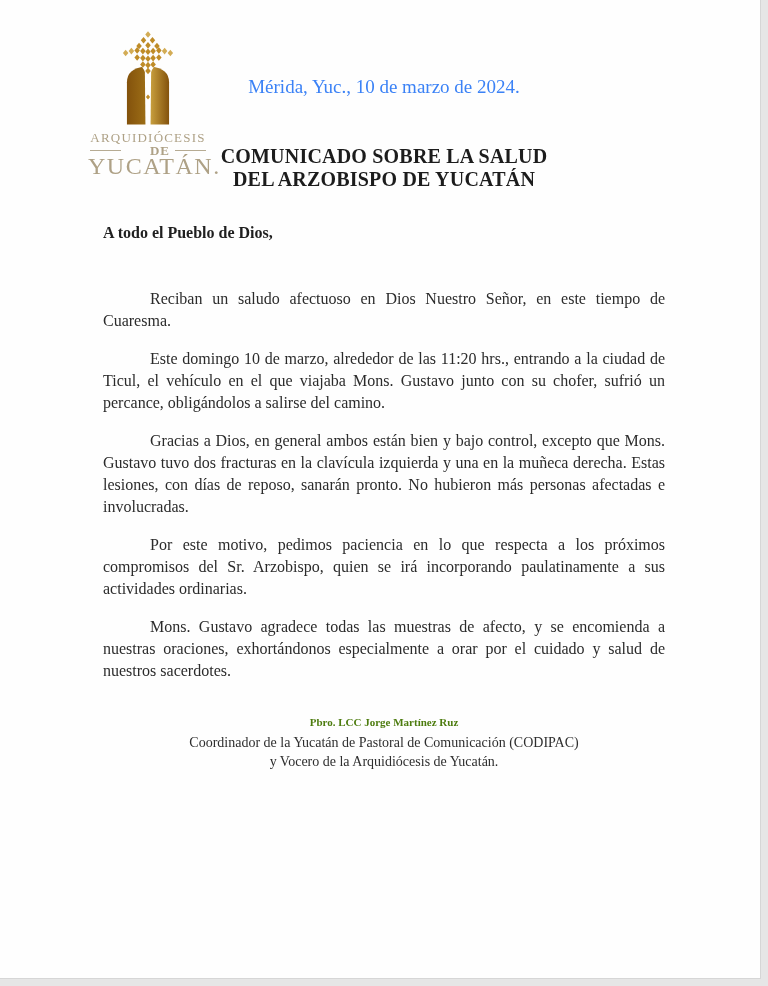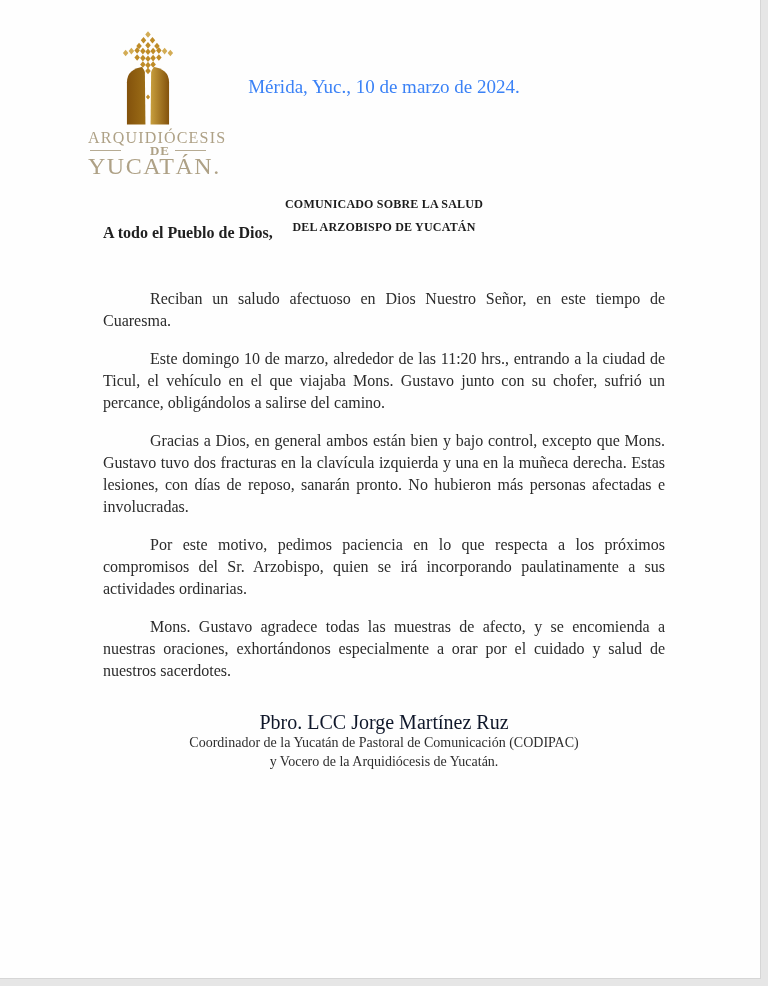--- a/index.html
+++ b/index.html
@@ -19,21 +19,21 @@
   }
 
   
   .logo {
     position: absolute; left: 88px; top: 30px; width: 120px;
     text-align: center; color: #aea186;
   }
   .logo svg { display: block; margin: 0 auto; }
   .logo-org {
     margin-top: 2px;
-    font-size: 16px; letter-spacing: 1.2px; line-height: 14px;
+    font-size: 13px; letter-spacing: 1.2px; line-height: 14px;
     white-space: nowrap;
   }
   .logo-de-row {
     display: flex; align-items: center; justify-content: center;
     margin: 1px 2px 0 2px;
   }
   .logo-de-row .rule { flex: 1; height: 1px; background: #b6ab93; }
   .logo-de {
     font-size: 13px; letter-spacing: 1px; line-height: 9px;
     padding: 0 5px; font-weight: bold; margin-left: 24px;
@@ -43,41 +43,41 @@
     white-space: nowrap;
   }
 
   
   .date-line {
     position: absolute; top: 76px; left: 103px; width: 562px;
     text-align: center; font-size: 19px; color: #3b82f6;
   }
   .doc-title {
     position: absolute; top: 145px; left: 103px; width: 562px;
-    text-align: center; font-weight: bold; font-size: 12px;
-    line-height: 23px; color: #1c1c1c; letter-spacing: .2px; margin-top: 48px;
+    text-align: center; font-weight: bold; font-size: 20px;
+    line-height: 23px; color: #1c1c1c; letter-spacing: .2px;
   }
 
   
   .letter {
     position: absolute; top: 222px; left: 103px; width: 562px;
     font-size: 16px; line-height: 22px; color: #2b2b2b;
   }
   .salutation { font-weight: bold; color: #1f1f1f; }
   .letter p {
     margin: 0 0 16px 0;
     text-indent: 47px;
     text-align: justify;
   }
   .letter p.first { margin-top: 44px; }
   .letter p.last { margin-bottom: 0; }
 
   
   .signature { margin-top: 30px; text-align: center; }
-  .sig-name { font-weight: normal; font-size: 20px; line-height: 21px; color: #0f172a; }
+  .sig-name { font-weight: bold; font-size: 11px; line-height: 21px; color: #4d7c0f; }
   .sig-role { font-size: 14px; line-height: 19px; color: #2e2e2e; }
 </style>
 </head>
 <body>
 
 <div class="stage">
   <div class="page">
 
     <div class="logo">
       <svg width="64" height="99" viewBox="0 0 100 155" xmlns="http://www.w3.org/2000/svg">

